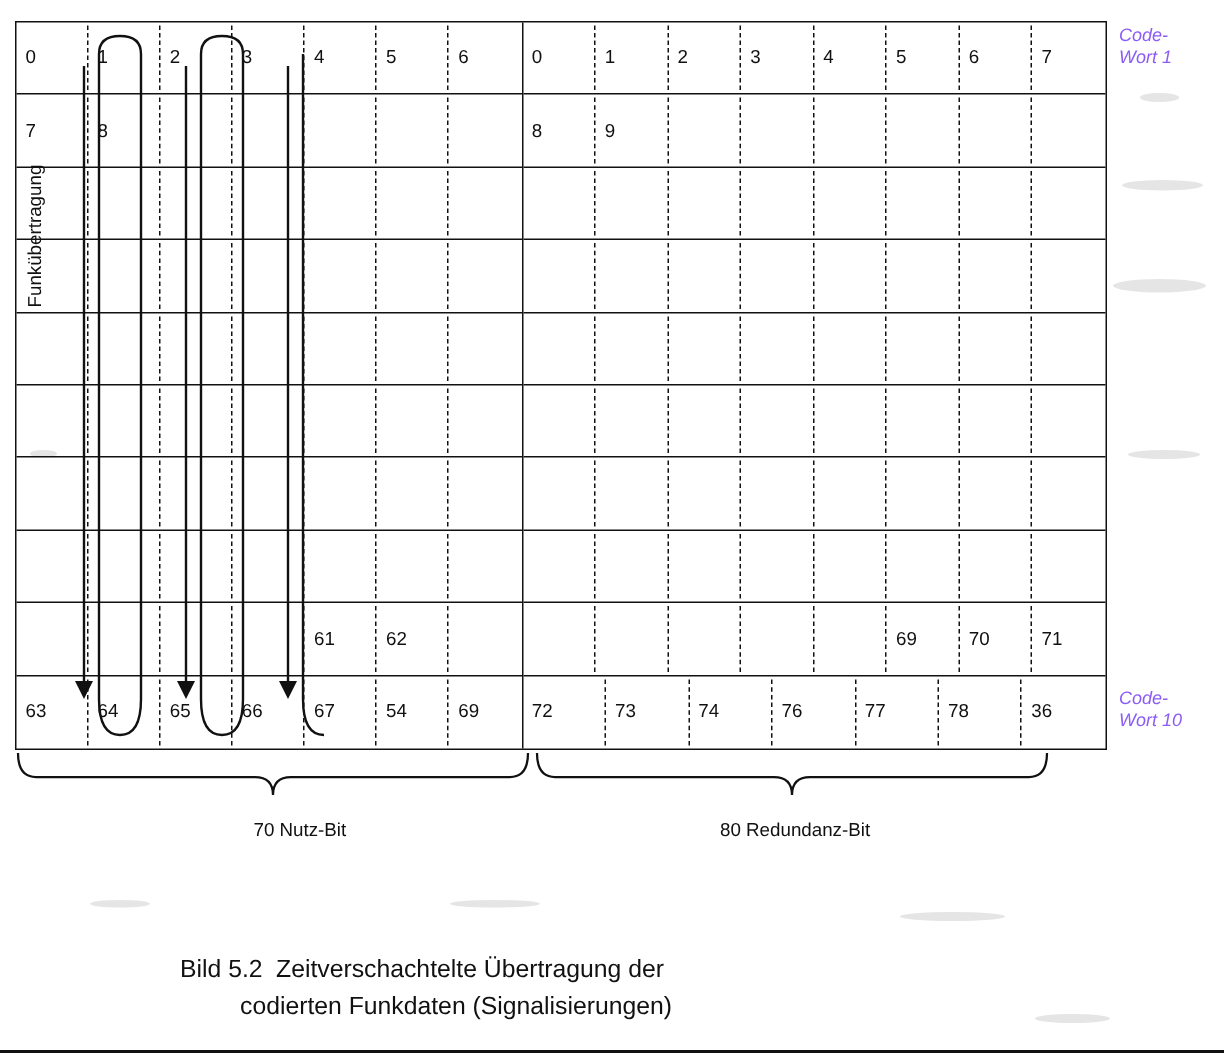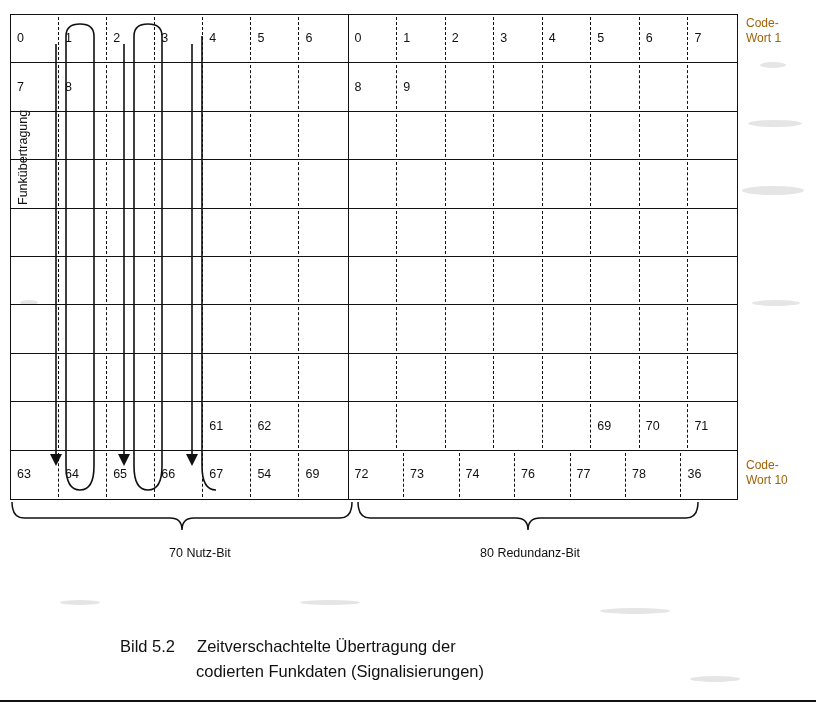--- a/index.html
+++ b/index.html
@@ -88,22 +88,23 @@
     font-size: 12.5px;
     white-space: nowrap;
     color: #111;
   }
 
   
   .side-label {
     position: absolute;
     font-size: 12px;
     line-height: 1.25;
-    color: #a16207;
+    color: #8b5cf6;
     white-space: pre;
+    font-style: italic;
   }
   #code-wort-1 { left: 746px; top: 16px; }
   #code-wort-10 { left: 746px; top: 458px; }
 
   
   .loops {
     position: absolute;
     left: 10px;
     top: 14px;
     width: 728px;
@@ -131,22 +132,22 @@
   
   .caption {
     position: absolute;
     left: 120px;
     top: 634px;
     width: 560px;
     font-size: 16.5px;
     line-height: 1.5;
     color: #111;
   }
-  .caption .ctitle { margin-right: 22px; }
-  .cap-line2 { margin-left: 76px; }
+  .caption .ctitle { margin-right: 9px; }
+  .cap-line2 { margin-left: 40px; }
 
   
   .bottom-rule {
     position: absolute;
     left: 0;
     top: 700px;
     width: 816px;
     height: 2px;
     background: #111;
   }

